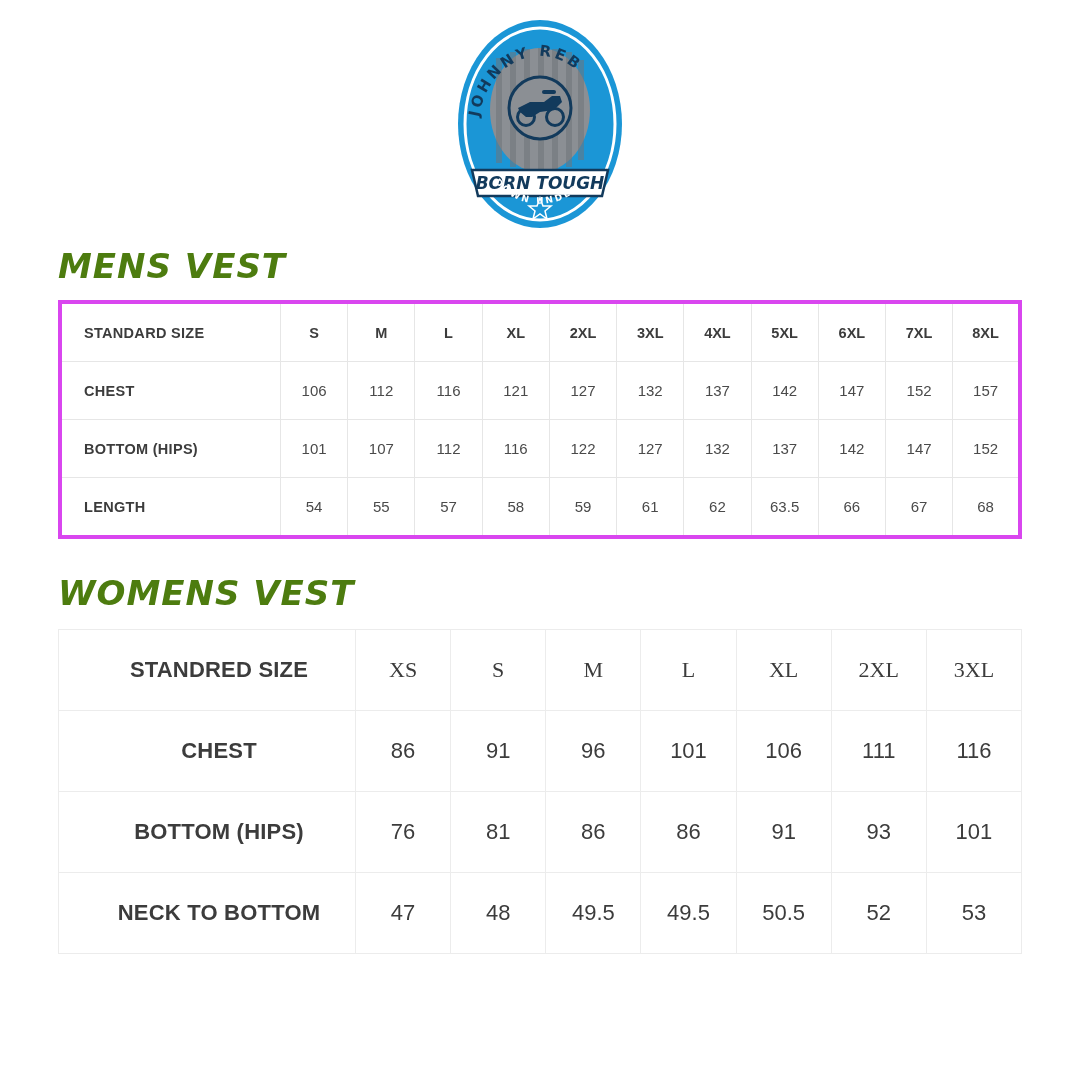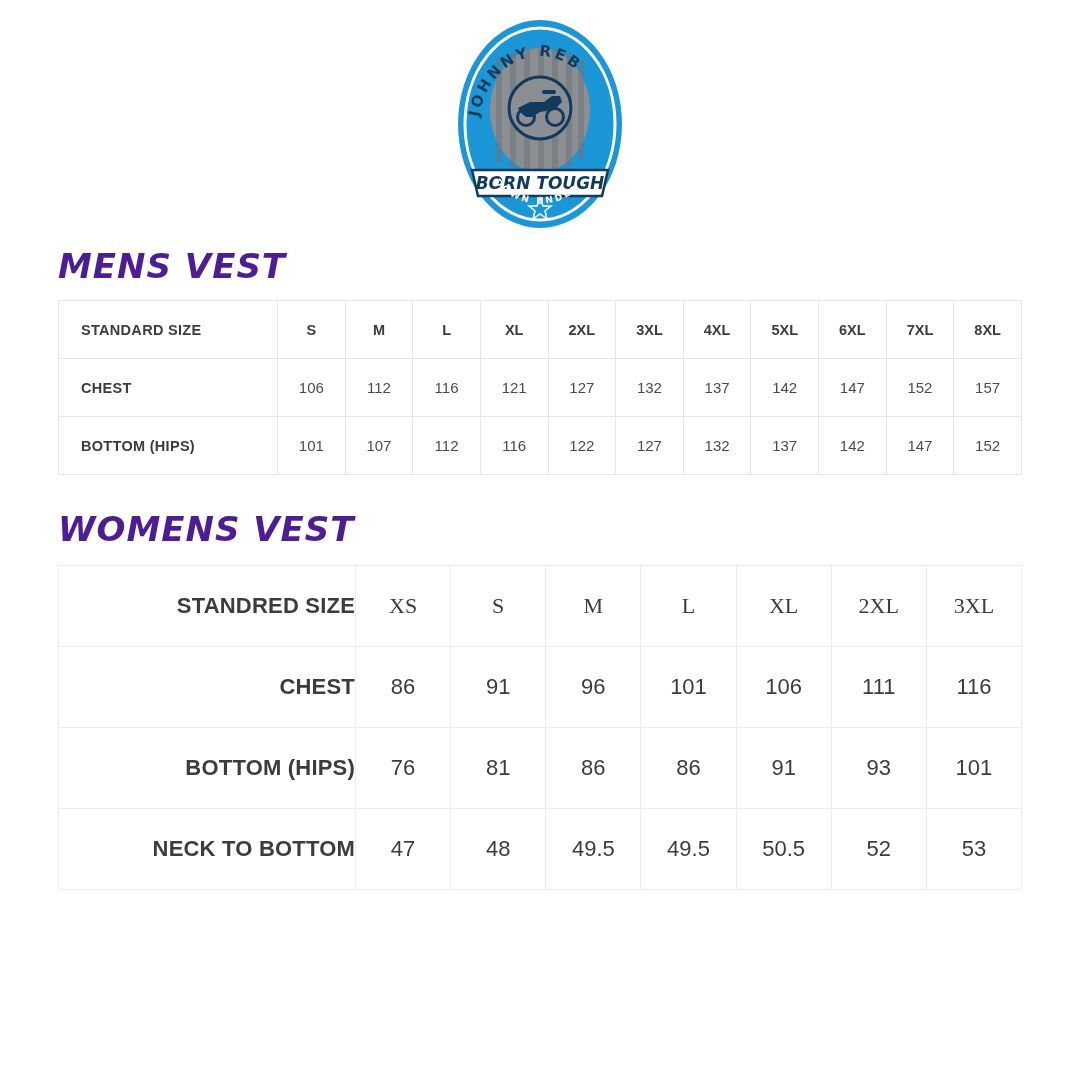--- a/index.html
+++ b/index.html
@@ -34,40 +34,40 @@
     height: 212px;
   }
   .logo svg { display:block; }
 
   
   .section-title {
     font-family: "DejaVu Sans", sans-serif;
     font-weight: bold;
     font-style: italic;
     letter-spacing: 1px;
-    color: #4c1d95;
+    color: #4d7c0f;
   }
   #mens-title {
     font-size: 34px;
     margin: 16px 0 14px 58px;
   }
   #womens-title {
     font-size: 34px;
     margin: 34px 16px 16px 58px;
   }
 
   
   table {
     border-collapse: collapse;
     table-layout: fixed;
   }
   .mens-table {
     width: 964px;
     margin-left: 58px;
-    border: 1px solid #d946ef;
+    border: 4px solid #d946ef;
   }
   .mens-table td, .mens-table th {
     border: 1px solid #e6e6e6;
     height: 57px;
     font-size: 14.5px;
     color: #3c3c3c;
     text-align: center;
     vertical-align: middle;
     font-weight: bold;
     padding: 0;
@@ -95,21 +95,21 @@
   }
   .womens-table td, .womens-table th {
     border: 1px solid #ececec;
     height: 80px;
     text-align: center;
     vertical-align: middle;
     padding: 0;
     color: #3c3c3c;
   }
   .womens-table th.label, .womens-table td.label {
-    text-align: right;
+    text-align: center;
     padding-left: 24px;
     width: 272px;
     font-size: 22px;
     font-weight: bold;
     letter-spacing: .2px;
   }
   .womens-table th.size {
     font-size: 22px;
     font-weight: normal;
     font-family: Liberation Serif, serif;
@@ -214,20 +214,34 @@
         <td class="num">116</td>
         <td class="num">122</td>
         <td class="num">127</td>
         <td class="num">132</td>
         <td class="num">137</td>
         <td class="num">142</td>
         <td class="num">147</td>
         <td class="num">152</td>
       </tr>
 
+      <tr>
+        <td class="label">LENGTH</td>
+        <td class="num">54</td>
+        <td class="num">55</td>
+        <td class="num">57</td>
+        <td class="num">58</td>
+        <td class="num">59</td>
+        <td class="num">61</td>
+        <td class="num">62</td>
+        <td class="num">63.5</td>
+        <td class="num">66</td>
+        <td class="num">67</td>
+        <td class="num">68</td>
+      </tr>
     </tbody>
   </table>
 
   <h1 id="womens-title" class="section-title">WOMENS VEST</h1>
 
   <table class="womens-table">
     <tbody>
       <tr>
         <th class="label">STANDRED SIZE</th>
         <th class="size">XS</th>

